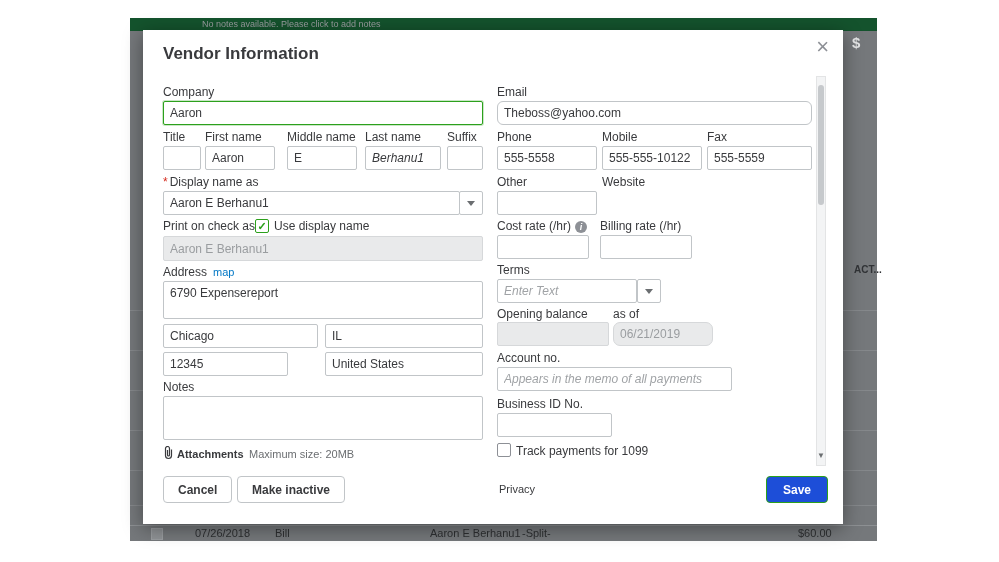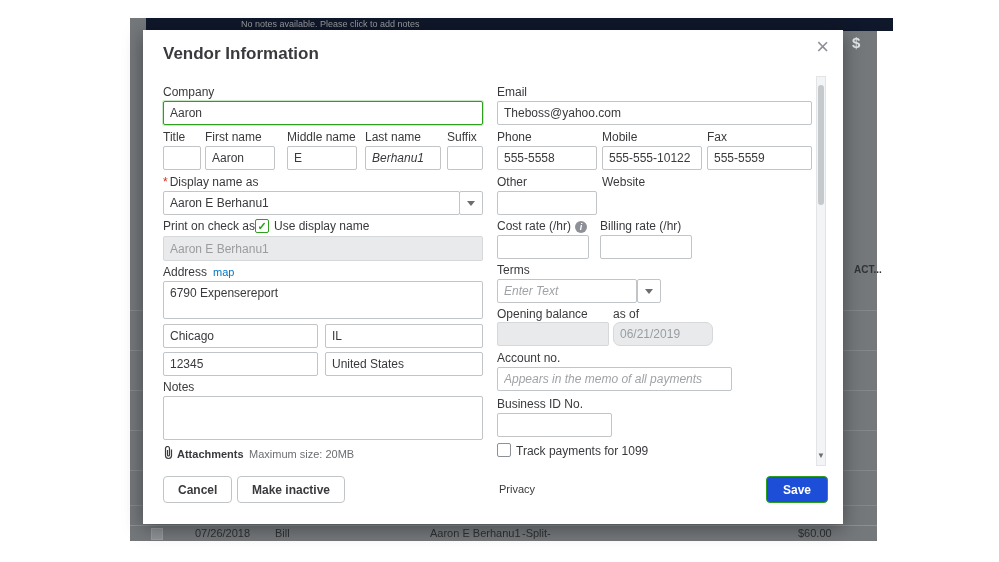--- a/index.html
+++ b/index.html
@@ -2,22 +2,22 @@
 <html><head>
 <meta charset="utf-8">
 <style>
   html,body{margin:0;padding:0;background:#fff;}
   .stage{position:relative;width:999px;height:562px;overflow:hidden;
          font-family:"Liberation Sans",sans-serif;color:#393a3d;background:#fff;}
 
   
   .backdrop{position:absolute;left:130px;top:18px;width:747px;height:522px;
             background:#75787b;z-index:1;}
-  .bd-topbar{position:absolute;left:16px;top:0;width:100%;height:13px;background:#0f172a;
-             color:#9a9da0;font-size:9px;line-height:13px;padding-left:95px;box-sizing:border-box;}
+  .bd-topbar{position:absolute;left:0;top:0;width:100%;height:13px;background:#14532d;
+             color:#9a9da0;font-size:9px;line-height:13px;padding-left:72px;box-sizing:border-box;}
   .bd-dollar{position:absolute;left:722px;top:16px;color:#e4e5e6;font-size:15px;font-weight:700;}
   .bd-colheader{position:absolute;left:724px;top:246px;color:#313336;font-size:10px;font-weight:700;}
   .bd-line{position:absolute;left:0;width:100%;height:1px;background:#85888b;}
   .bd-row{position:absolute;left:0;top:507px;width:100%;height:15px;background:#75787b;
           border-top:1px solid #8d9093;color:#2d2f31;font-size:11px;line-height:15px;}
   .bd-row span{position:absolute;white-space:nowrap;}
   .bd-check{left:21px;top:2px;width:10px;height:10px;border:1px solid #9a9da0;background:#8f9295;}
 
   
   .modal{position:absolute;left:143px;top:30px;width:700px;height:494px;background:#fff;
@@ -124,36 +124,36 @@
       <span>✓</span>
     </span>
     <label class="lbl" style="left:131px;top:189px">Use display name</label>
     <input class="inp disabled" style="left: 20px; top: 206px; width: 320px; height: 25px;" disabled="" value="Aaron E Berhanu1">
 
     <label class="lbl" style="left:20px;top:235px">Address</label>
     <span class="maplink" style="left:70px;top:236px">map</span>
     <textarea class="inp" style="left: 20px; top: 251px; width: 320px; height: 38px;">6790 Expensereport</textarea>
     <input class="inp" style="left: 20px; top: 294px; width: 155px;" value="Chicago">
     <input class="inp" style="left: 182px; top: 294px; width: 158px;" value="IL">
-    <input class="inp" style="left: 20px; top: 322px; width: 155px;" value="12345">
+    <input class="inp" style="left: 20px; top: 322px; width: 125px;" value="12345">
     <input class="inp" style="left: 182px; top: 322px; width: 158px;" value="United States">
 
     <label class="lbl" style="left:20px;top:350px">Notes</label>
     <textarea class="inp" style="left: 20px; top: 366px; width: 320px; height: 44px;"></textarea>
 
     <span class="clip" style="left:20px;top:416px">
       <svg width="11" height="14" viewBox="0 0 11 14">
           <path d="M8.5 3.5v6a3 3 0 0 1-6 0v-7a2 2 0 1 1 4 0v6.5a1 1 0 0 1-2 0V4" fill="none" stroke="#393a3d" stroke-width="1.2"></path>
         </svg>
     </span>
     <span class="attach-label" style="left:34px;top:418px">Attachments</span>
     <span class="attach-hint" style="left:106px;top:418px">Maximum size: 20MB</span>
 
     <label class="lbl" style="left:354px;top:55px">Email</label>
-    <input class="inp" style="left: 354px; top: 71px; width: 315px;" value="Theboss@yahoo.com">
+    <input class="inp" style="left: 354px; top: 71px; width: 315px; border-radius: 6px;" value="Theboss@yahoo.com">
 
     <label class="lbl" style="left:354px;top:100px">Phone</label>
     <label class="lbl" style="left:459px;top:100px">Mobile</label>
     <label class="lbl" style="left:564px;top:100px">Fax</label>
     <input class="inp" style="left: 354px; top: 116px; width: 100px;" value="555-5558">
     <input class="inp" style="left: 459px; top: 116px; width: 100px;" value="555-555-10122">
     <input class="inp" style="left: 564px; top: 116px; width: 105px;" value="555-5559">
 
     <label class="lbl" style="left:354px;top:145px">Other</label>
     <label class="lbl" style="left:459px;top:145px">Website</label>

